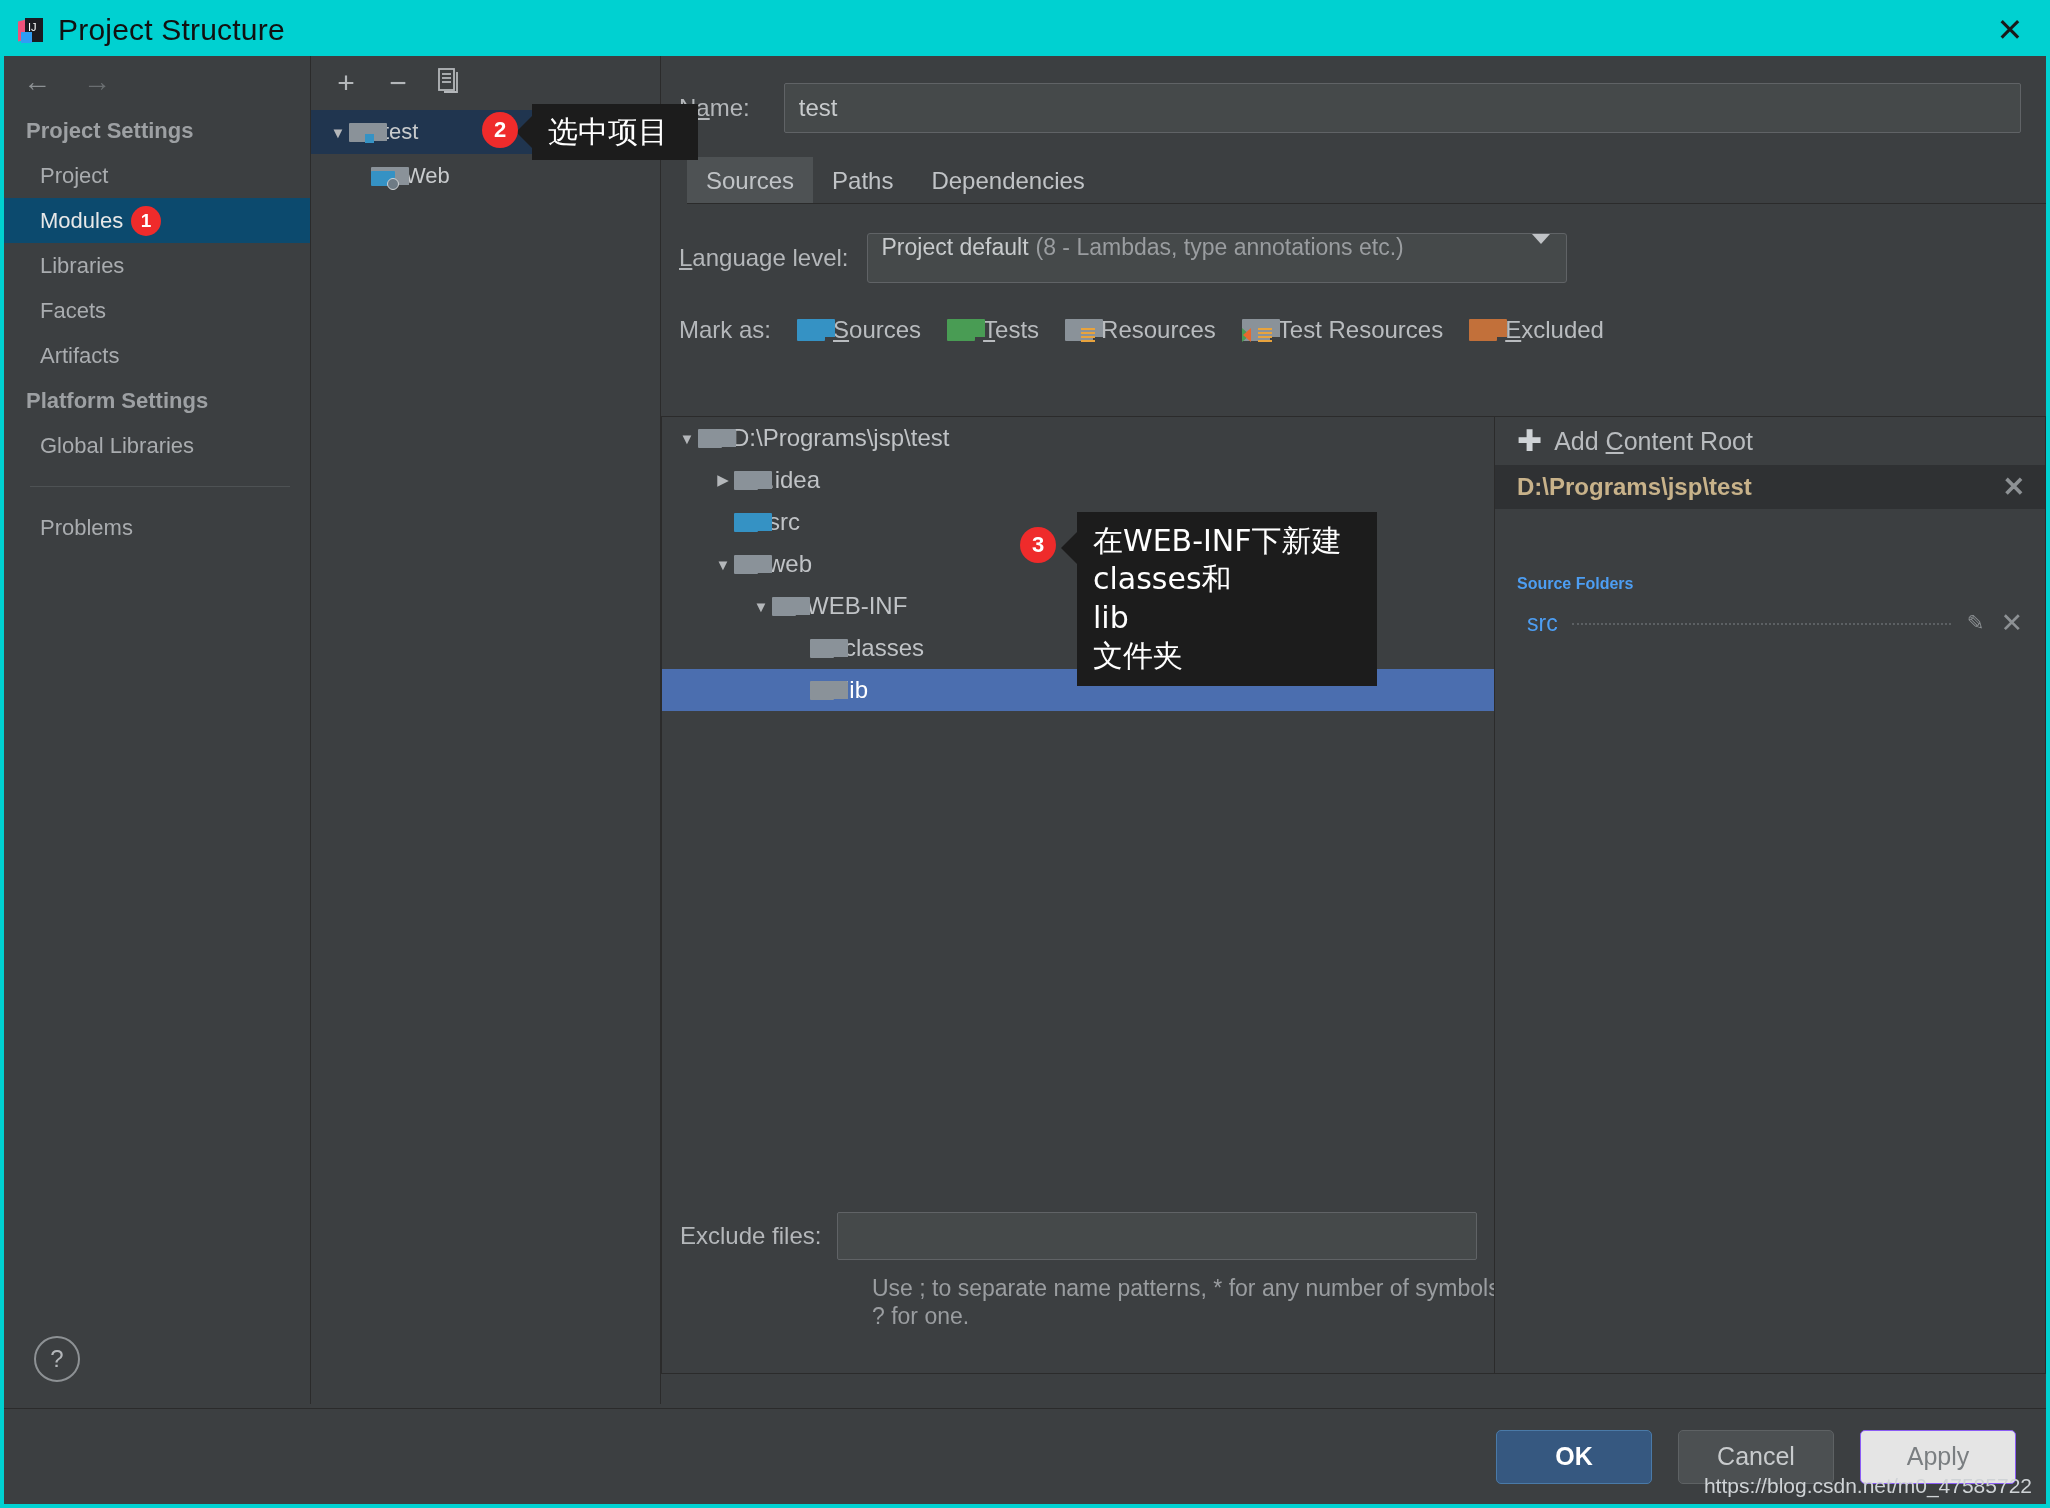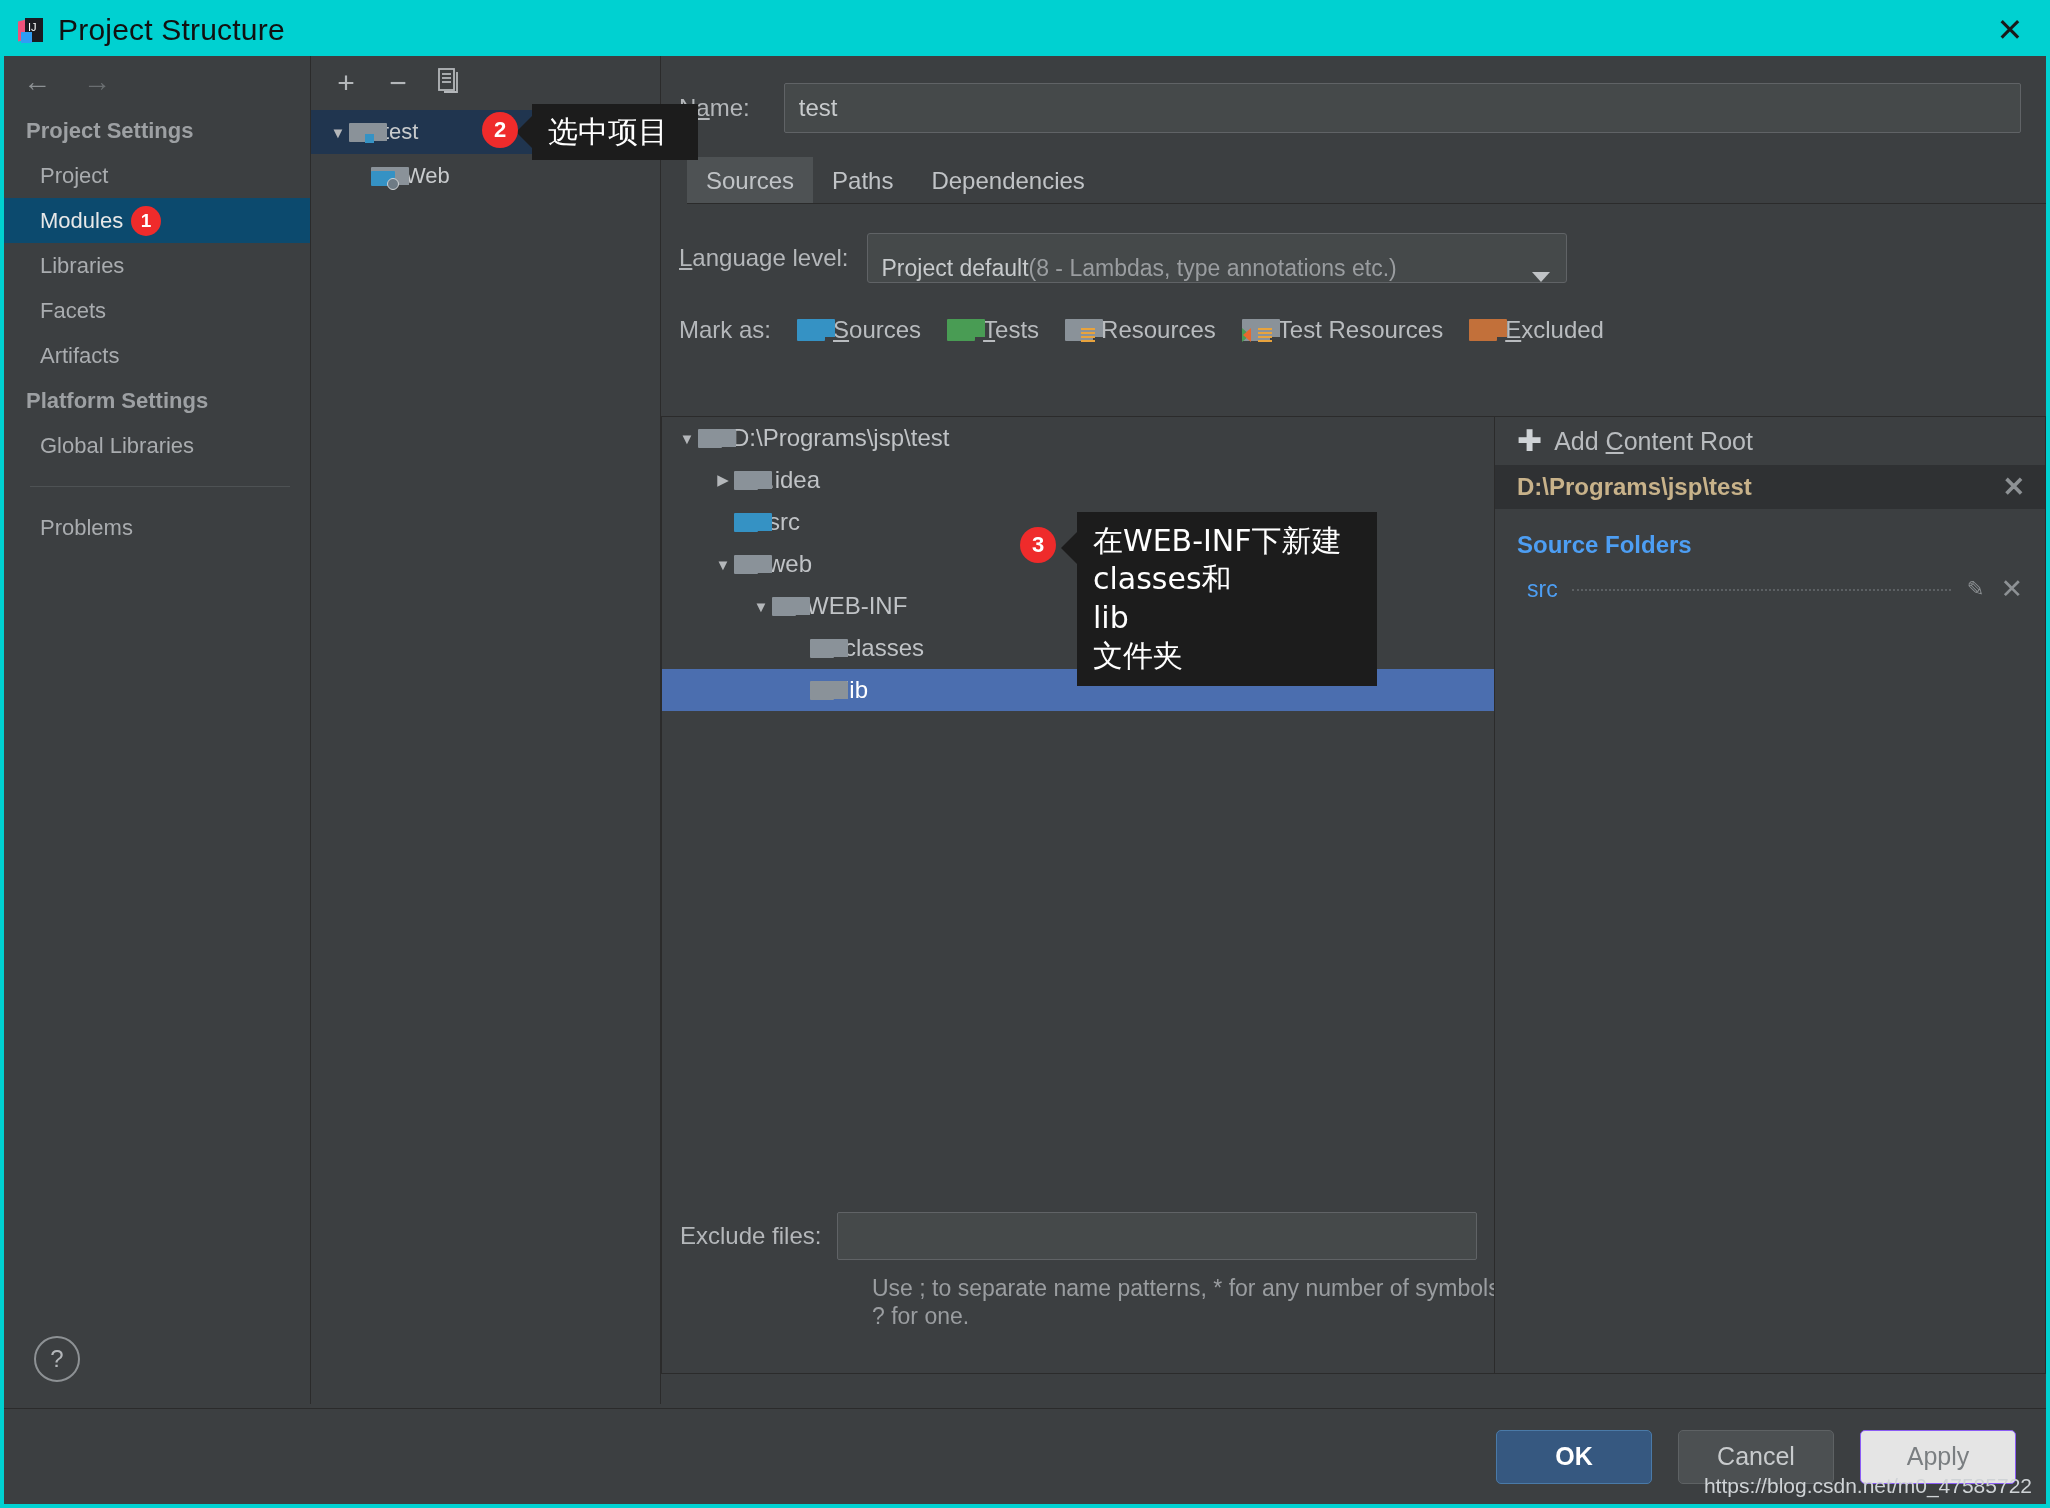--- a/index.html
+++ b/index.html
@@ -128,22 +128,22 @@
   .tab {
     font-size: 24px; color:#c0c3c6; padding: 9px 18px 8px 18px; cursor:pointer;
     border: 1px solid transparent; border-bottom: none;
   }
   .tab.active { background:#4e5254; }
 
   .lvl-row { display:flex; align-items:center; height: 52px; margin-top: 28px; padding-left: 18px; }
   .combo {
     margin-left: 18px; width: 700px; height: 50px;
     background:#45494a; border:1px solid #606366; border-radius:3px;
-    display:flex; align-items:flex-end; padding: 0 14px;
-    color:#c8cbcd; font-size:23px; position:relative; cursor:pointer;
+    display:flex; align-items:flex-start; padding: 0 14px;
+    color:#c8cbcd; font-size:23px; position:relative; cursor:pointer;gap:7px;
   }
   .combo .muted { color:#9a9da0; }
   .combo .caret { position:absolute; right:16px; width:0;height:0;
     border-left:9px solid transparent;border-right:9px solid transparent;border-top:10px solid #c0c3c6;}
 
   .mark-row { display:flex; align-items:center; height: 52px; margin-top: 20px; padding-left: 18px; gap: 26px; }
   .mark-item { display:flex; align-items:center; gap:8px; cursor:pointer; font-size:24px; color:#b9bcbf; }
   .mk-ico { width:28px; height:22px; position:relative; flex:0 0 auto;}
   .mk-ico .tab { position:absolute; left:0; top:0; width:13px; height:6px; border-radius:1px 1px 0 0;}
   .mk-ico .bd  { position:absolute; left:0; top:5px; width:28px; height:17px; border-radius:1px;}
@@ -174,21 +174,21 @@
 
   .add-root { height: 48px; display:flex; align-items:center; gap: 12px; padding-left: 22px;
               font-size: 25px; color:#b9bcbf; cursor:pointer; }
   .plus-ico { font-size: 30px; color:#cfd3d6; line-height: 1; }
   .croot-header {
     height: 44px; background:#2f3133; display:flex; align-items:center;
     padding: 0 14px 0 22px; font-size: 24px; color:#c8b28a; font-weight:bold;
     justify-content: space-between;
   }
   .xclose { color:#8d9194; font-size:27px; cursor:pointer; padding: 0 6px; }
-  .sf-title { font-size:24px; color:#4d9ef3; font-weight:bold; padding: 22px 0 10px 22px; }
+  .sf-title { font-size:16px; color:#4d9ef3; font-weight:bold; padding: 22px 0 10px 22px; margin-top: 44px; }
   .sf-row { display:flex; align-items:center; padding: 0 16px 0 32px; height: 40px; gap: 10px; }
   .sf-name { color:#4d9ef3; font-size:23px; }
   .sf-dots { flex:1 1 auto; border-bottom: 2px dotted #5c6063; margin: 0 6px 8px 4px; height: 12px;}
   .pencil { color:#8d9194; font-size:21px; cursor:pointer; }
 
   
   .excl-block { position:absolute; left:0; right:0; bottom: 42px; }
   .excl-row { display:flex; align-items:center; padding-left: 18px; }
   .excl-field { margin-left: 16px; width: 640px; height: 48px; }
   .excl-hint { color:#9a9da0; font-size: 23px; margin: 14px 0 0 210px; width: 640px; line-height: 1.25; }

